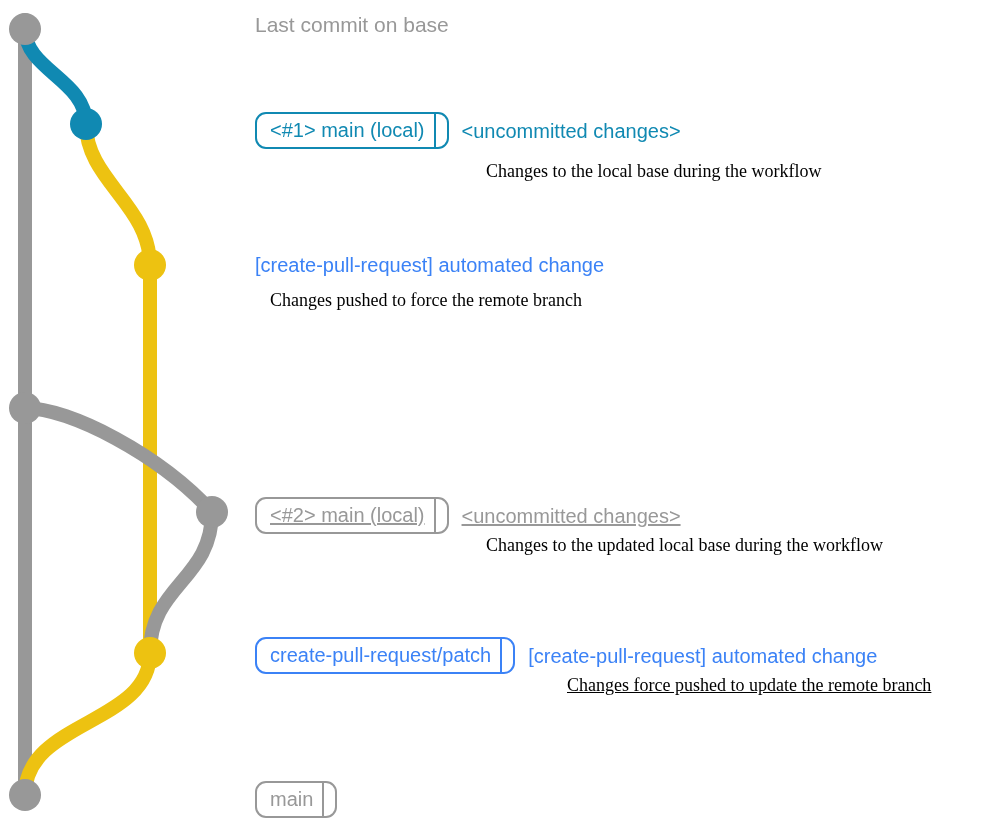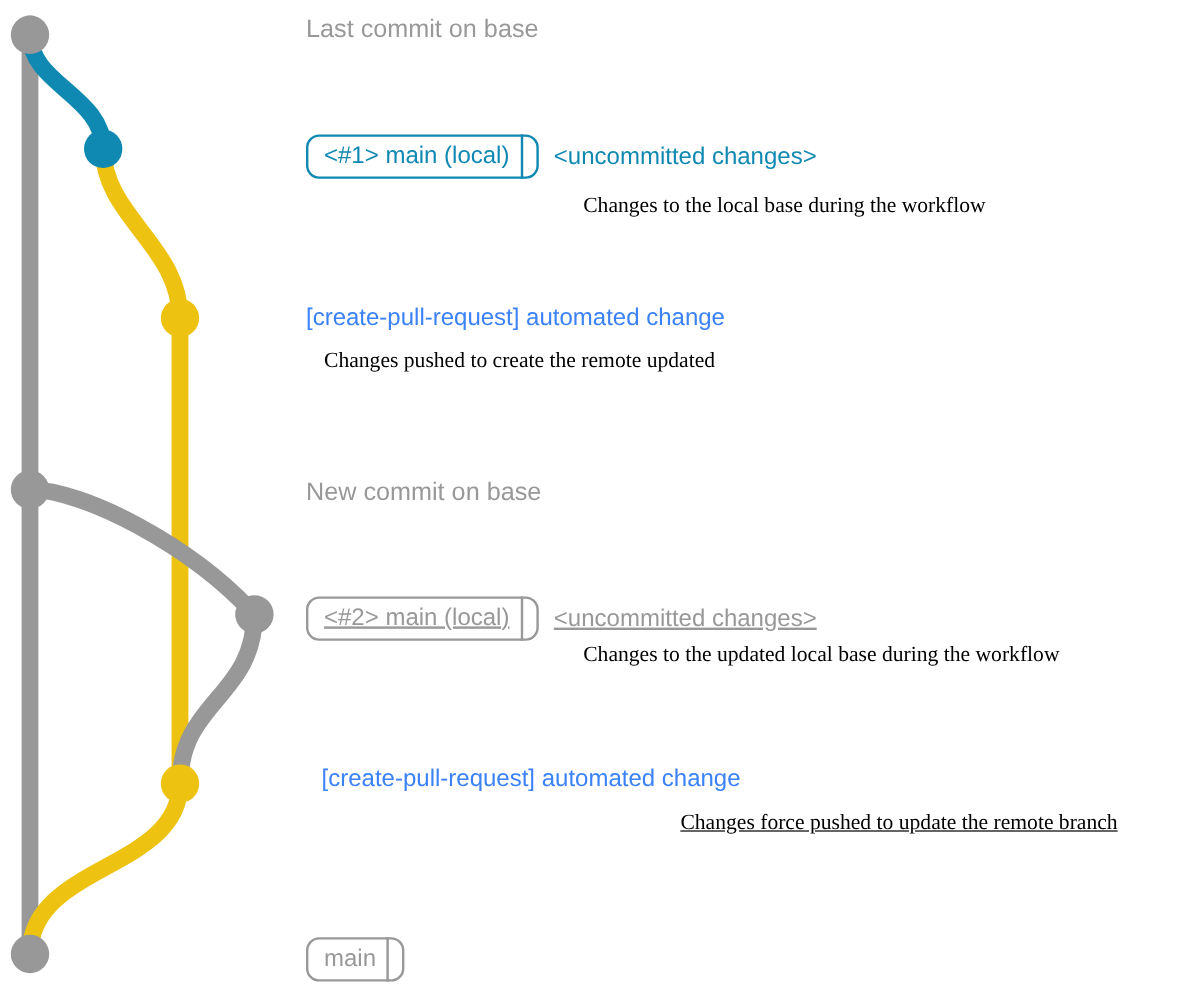--- a/index.html
+++ b/index.html
@@ -138,33 +138,31 @@
 
     <div class="row pill-line c-blue" style="left:255px; top:112px;">
       <span class="pill">&lt;#1&gt; main (local)</span>
       <span class="subject">&lt;uncommitted changes&gt;</span>
     </div>
     <div class="desc" style="left:486px; top:160px;">Changes to the local base during the workflow</div>
 
     <div class="row pill-line c-yellow" style="left:255px; top:253px;">
       <span class="subject no-pill">[create-pull-request] automated change</span>
     </div>
-    <div class="desc" style="left:270px; top:289px;">Changes pushed to create the remote updated</div>
+    <div class="desc" style="left:270px; top:289px;">Changes pushed to force the remote branch</div>
 
-    <div class="row heading c-gray" style="left:255px; top:398px;">
-      <span>New commit on base</span>
-    </div>
 
     <div class="row pill-line c-gray" style="left:255px; top:497px;text-decoration:underline;">
       <span class="pill">&lt;#2&gt; main (local)</span>
       <span class="subject">&lt;uncommitted changes&gt;</span>
     </div>
     <div class="desc" style="left:486px; top:534px;text-align:center;">Changes to the updated local base during the workflow</div>
 
     <div class="row pill-line c-yellow" style="left:255px; top:637px;">
+      <span class="pill">create-pull-request/patch</span>
       <span class="subject">[create-pull-request] automated change</span>
     </div>
     <div class="desc" style="left:567px; top:674px;text-decoration:underline;">Changes force pushed to update the remote branch</div>
 
     <div class="row pill-line c-gray" style="left:255px; top:781px;">
       <span class="pill">main</span>
     </div>
 
   </div>
 </div>

